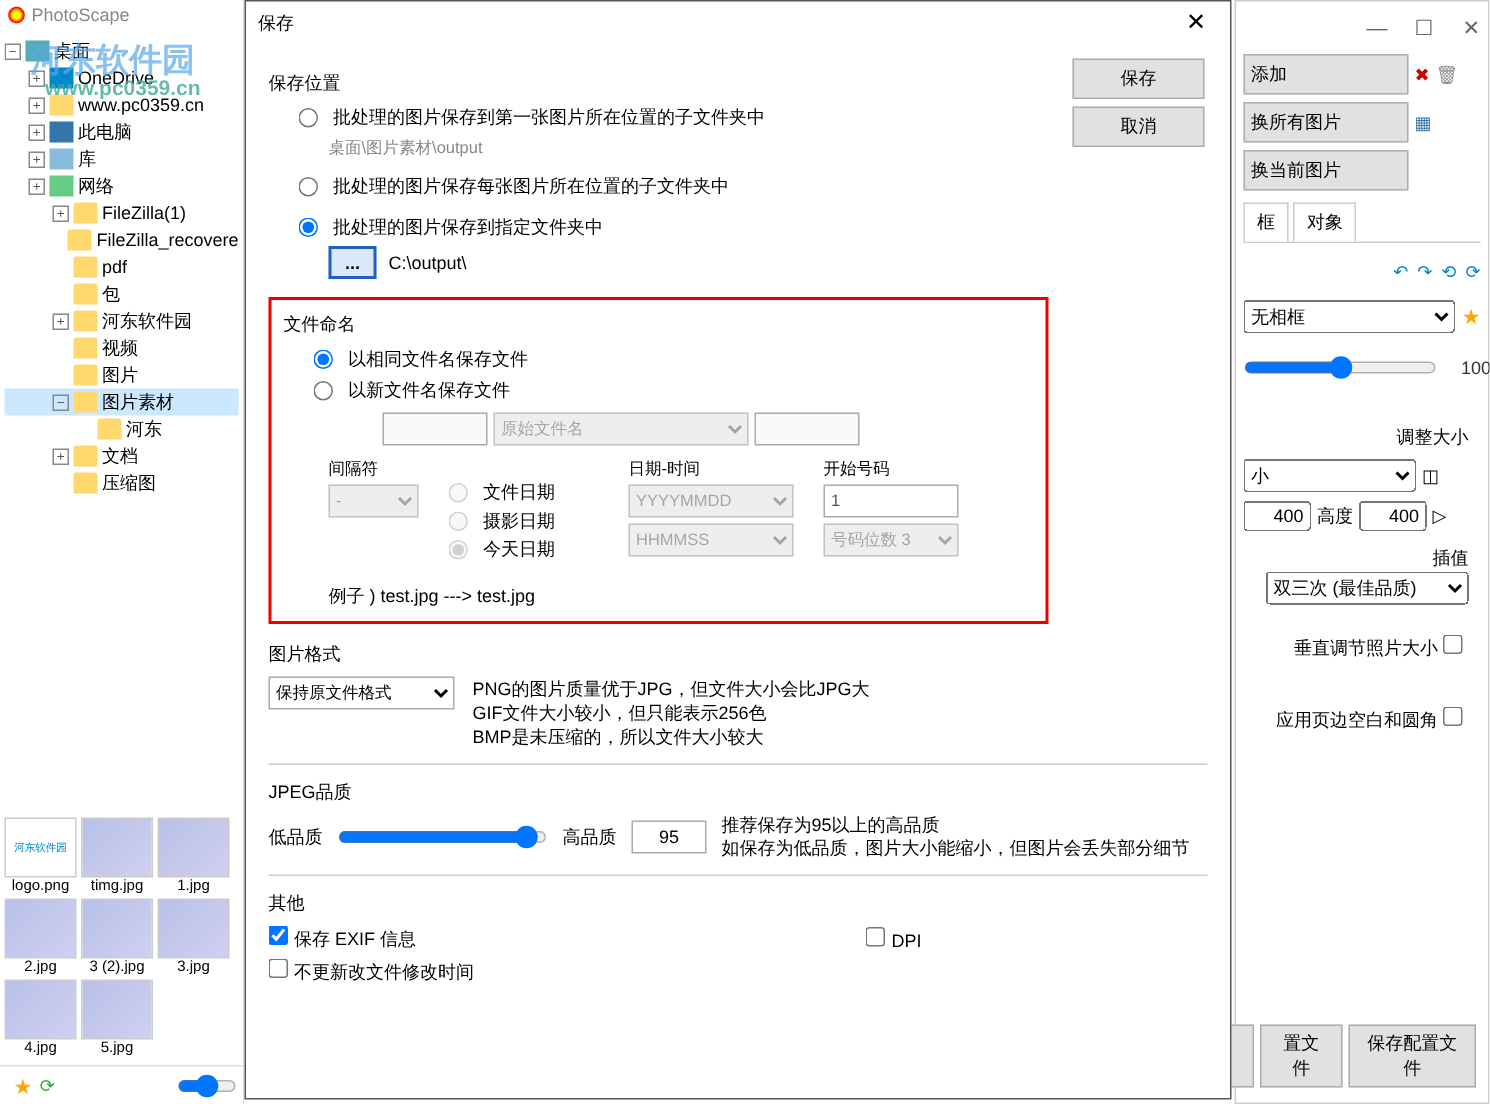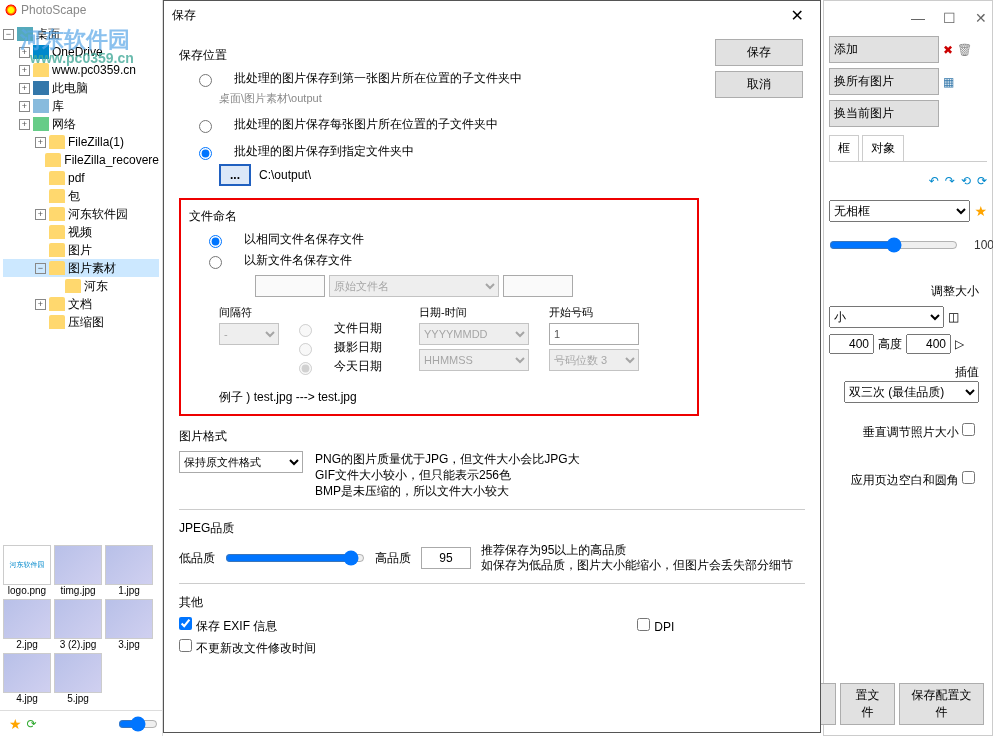--- a/index.html
+++ b/index.html
@@ -56,21 +56,21 @@
 
 
 .dialog { position: absolute; left: 163px; top: 0; width: 658px; height: 733px; background: #fff; border: 1px solid #555; z-index: 10; }
 .dlg-title { height: 28px; display: flex; align-items: center; padding: 0 8px; justify-content: space-between; }
 .dlg-close { font-size: 16px; cursor: default; padding: 0 8px; }
 .dlg-body { padding: 10px 15px; position: relative; height: calc(100% - 28px); overflow: hidden; }
 .dlg-buttons { position: absolute; top: 10px; right: 15px; width: 90px; }
 .dlg-buttons .btn { width: 88px; margin-bottom: 5px; text-align: center; padding: 4px; }
 
 .section-label { margin: 8px 0 6px; font-size: 12px; }
-.radio-row { margin: 4px 0 4px 20px; display: flex; align-items: flex-end; gap: 18px; }
+.radio-row { margin: 4px 0 4px 20px; display: flex; align-items: center; gap: 6px; }
 .radio-sub { margin-left: 40px; color: #888; font-size: 11px; }
 input[type=radio], input[type=checkbox] { margin-right: 4px; }
 
 .path-row { margin-left: 40px; display: flex; align-items: center; gap: 8px; }
 .browse-btn { width: 32px; height: 22px; border: 2px solid #2060c0; background: #dce8f8; display: flex; align-items: center; justify-content: center; font-weight: bold; }
 
 .red-box { border: 2px solid #e00; padding: 8px; margin: 12px 0; width: 520px; }
 
 .naming-grid { display: flex; gap: 10px; margin: 8px 0 0 30px; }
 .naming-col { }
@@ -84,21 +84,21 @@
 .hr { border: none; border-top: 1px solid #ccc; margin: 10px 0; }
 
 .format-row { display: flex; align-items: flex-start; gap: 12px; margin-left: 0; }
 .format-desc { font-size: 11px; line-height: 16px; }
 
 .jpeg-row { display: flex; align-items: center; gap: 10px; }
 .jpeg-slider { width: 140px; }
 .jpq-box { width: 50px; height: 22px; text-align: center; border: 1px solid #aaa; display:flex;align-items:center;justify-content:center;}
 .jpeg-desc { font-size: 11px; line-height: 15px; }
 
-.other-row { display: flex; gap: 60px; align-items: center; margin: 4px 0; }
+.other-row { display: flex; align-items: center; margin: 4px 0; }
 </style>
 </head>
 <body>
 
 <div class="left-panel">
   <div class="left-title">
     <span class="logo-circle"></span>
     <span>PhotoScape</span>
   </div>
   <div class="watermark">河东软件园</div>

